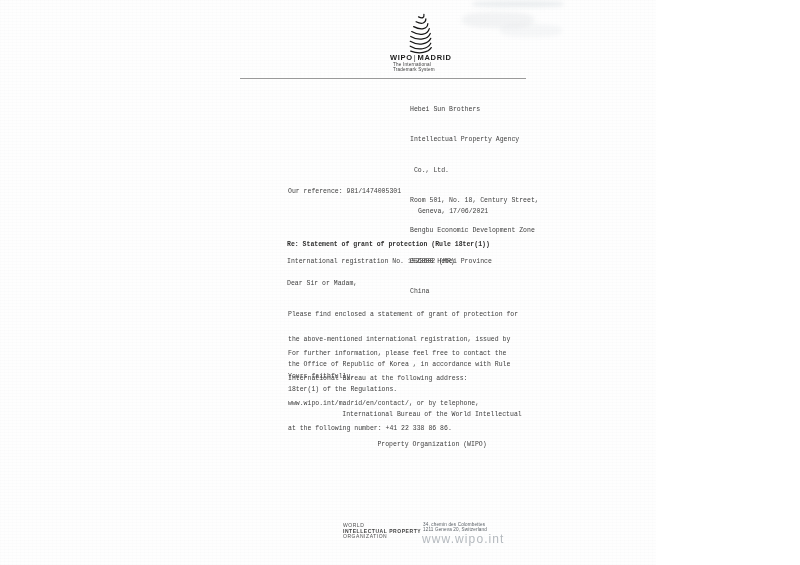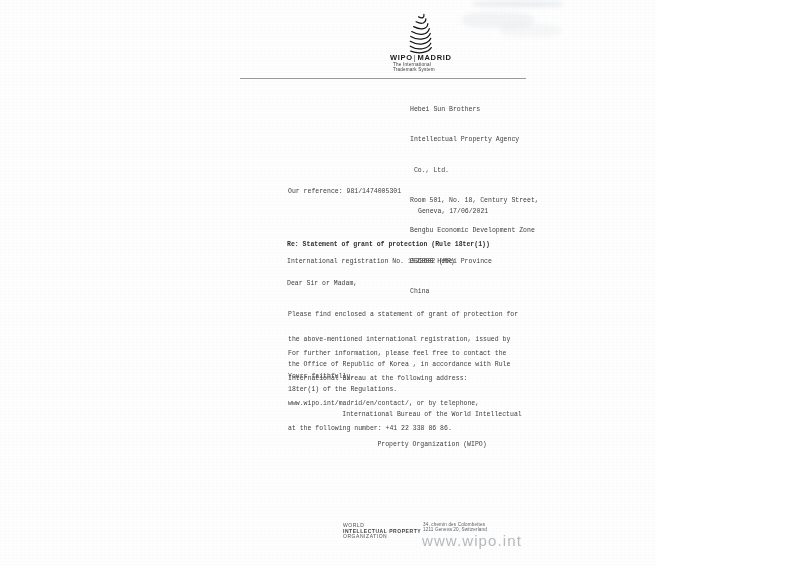--- a/index.html
+++ b/index.html
@@ -77,21 +77,21 @@
   .footer-addr {
     left: 423px; top: 522px;
     font-size: 4.6px;
     line-height: 5.3px;
     letter-spacing: 0.15px;
     color: #5a6066;
     white-space: nowrap;
   }
   .footer-site {
     left: 422px; top: 532px;
-    font-size: 15px;
+    font-size: 12px;
     letter-spacing: 1.1px;
     color: #b4b9be;
     white-space: nowrap;
   }
 
   
   .smudge { filter: blur(2px); border-radius: 40%; }
   .smudge1 { left: 472px; top: 1px;  width: 92px; height: 6px;  background: rgba(188,196,206,0.28); }
   .smudge2 { left: 462px; top: 12px; width: 72px; height: 16px; background: rgba(198,205,212,0.20); }
   .smudge3 { left: 500px; top: 24px; width: 62px; height: 13px; background: rgba(200,207,214,0.14); }

